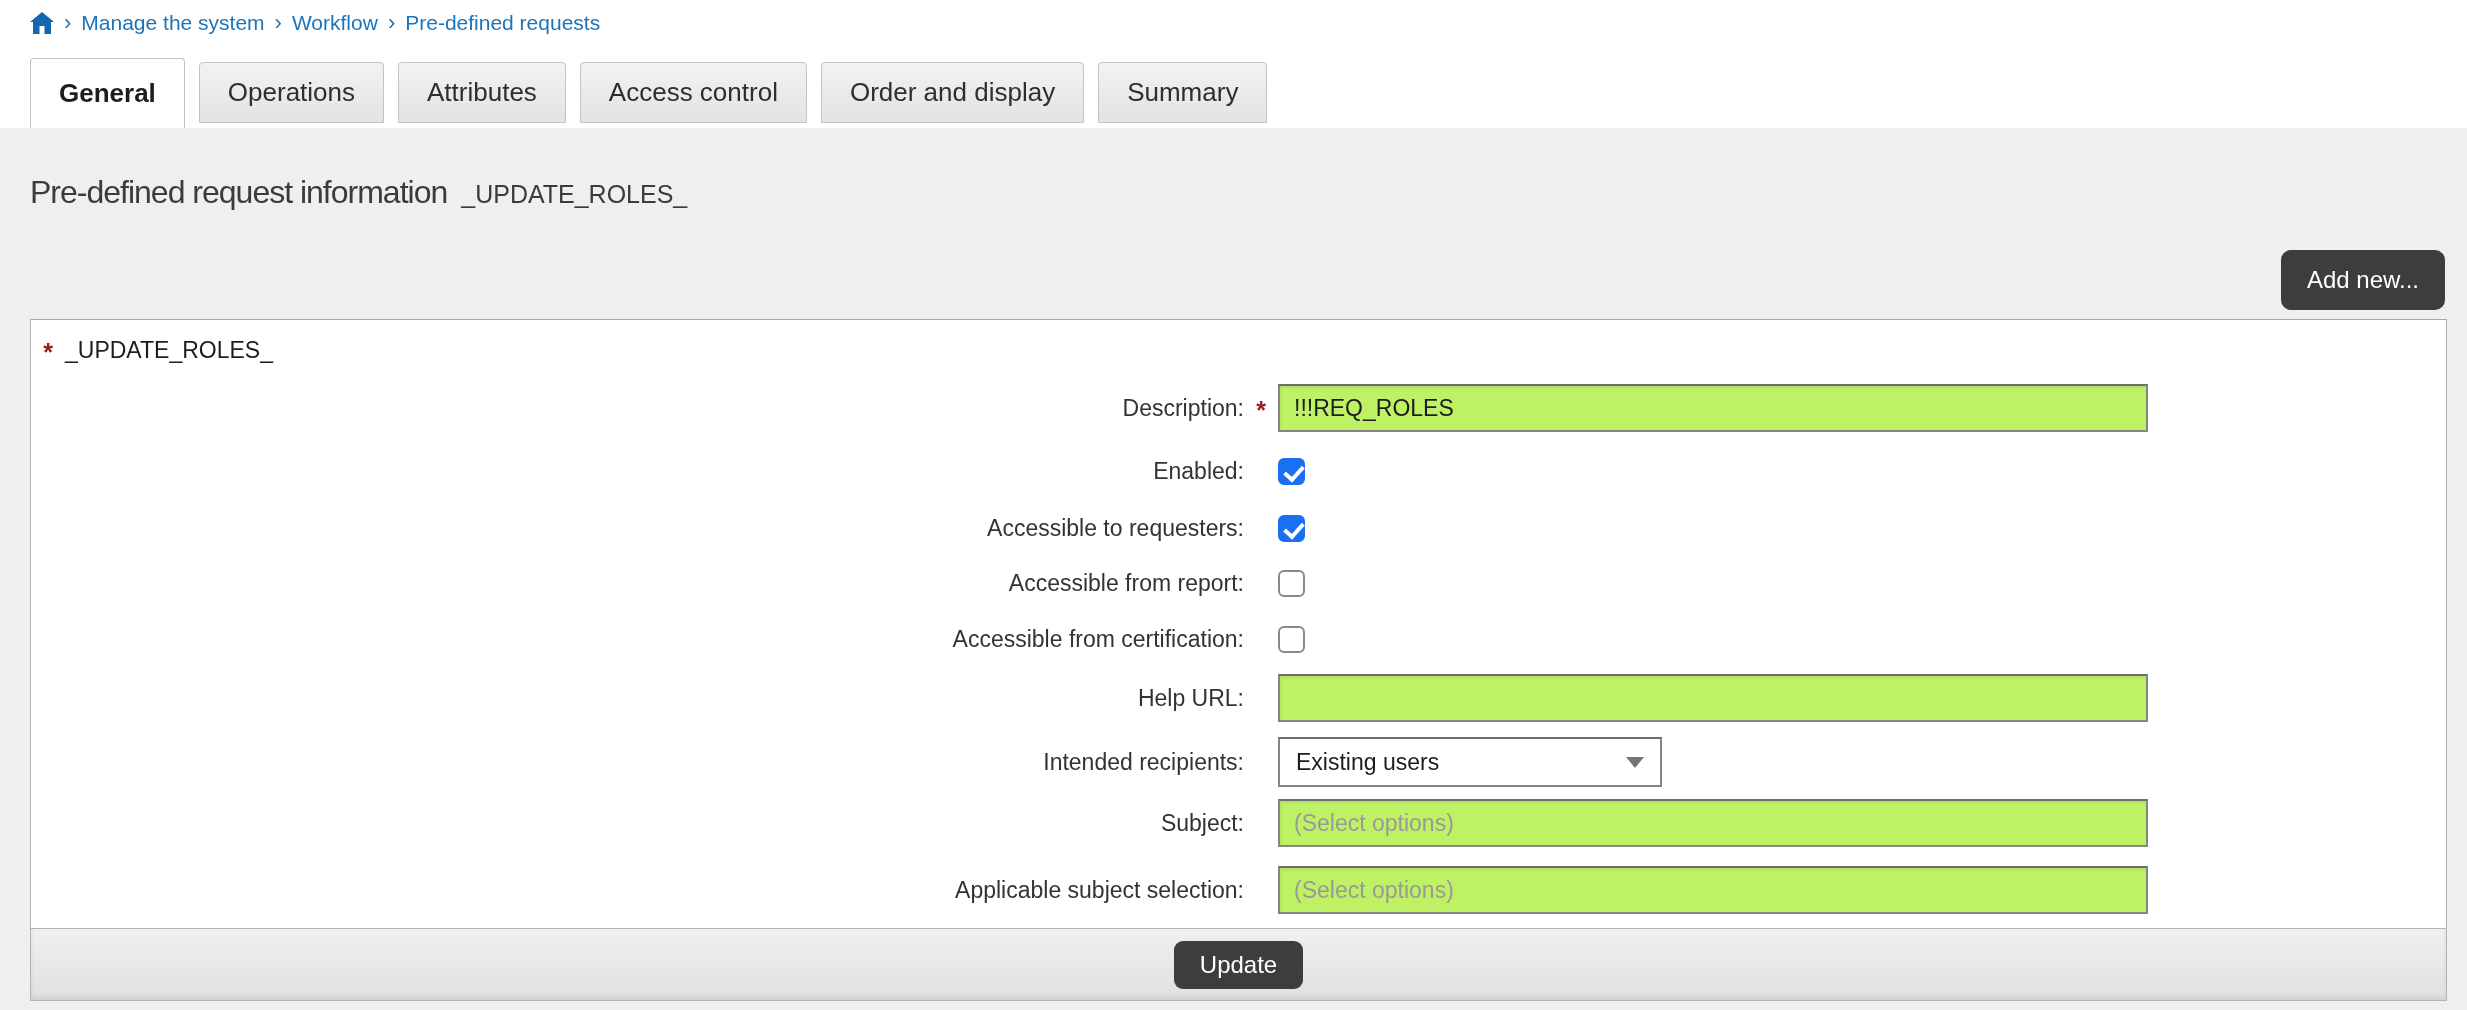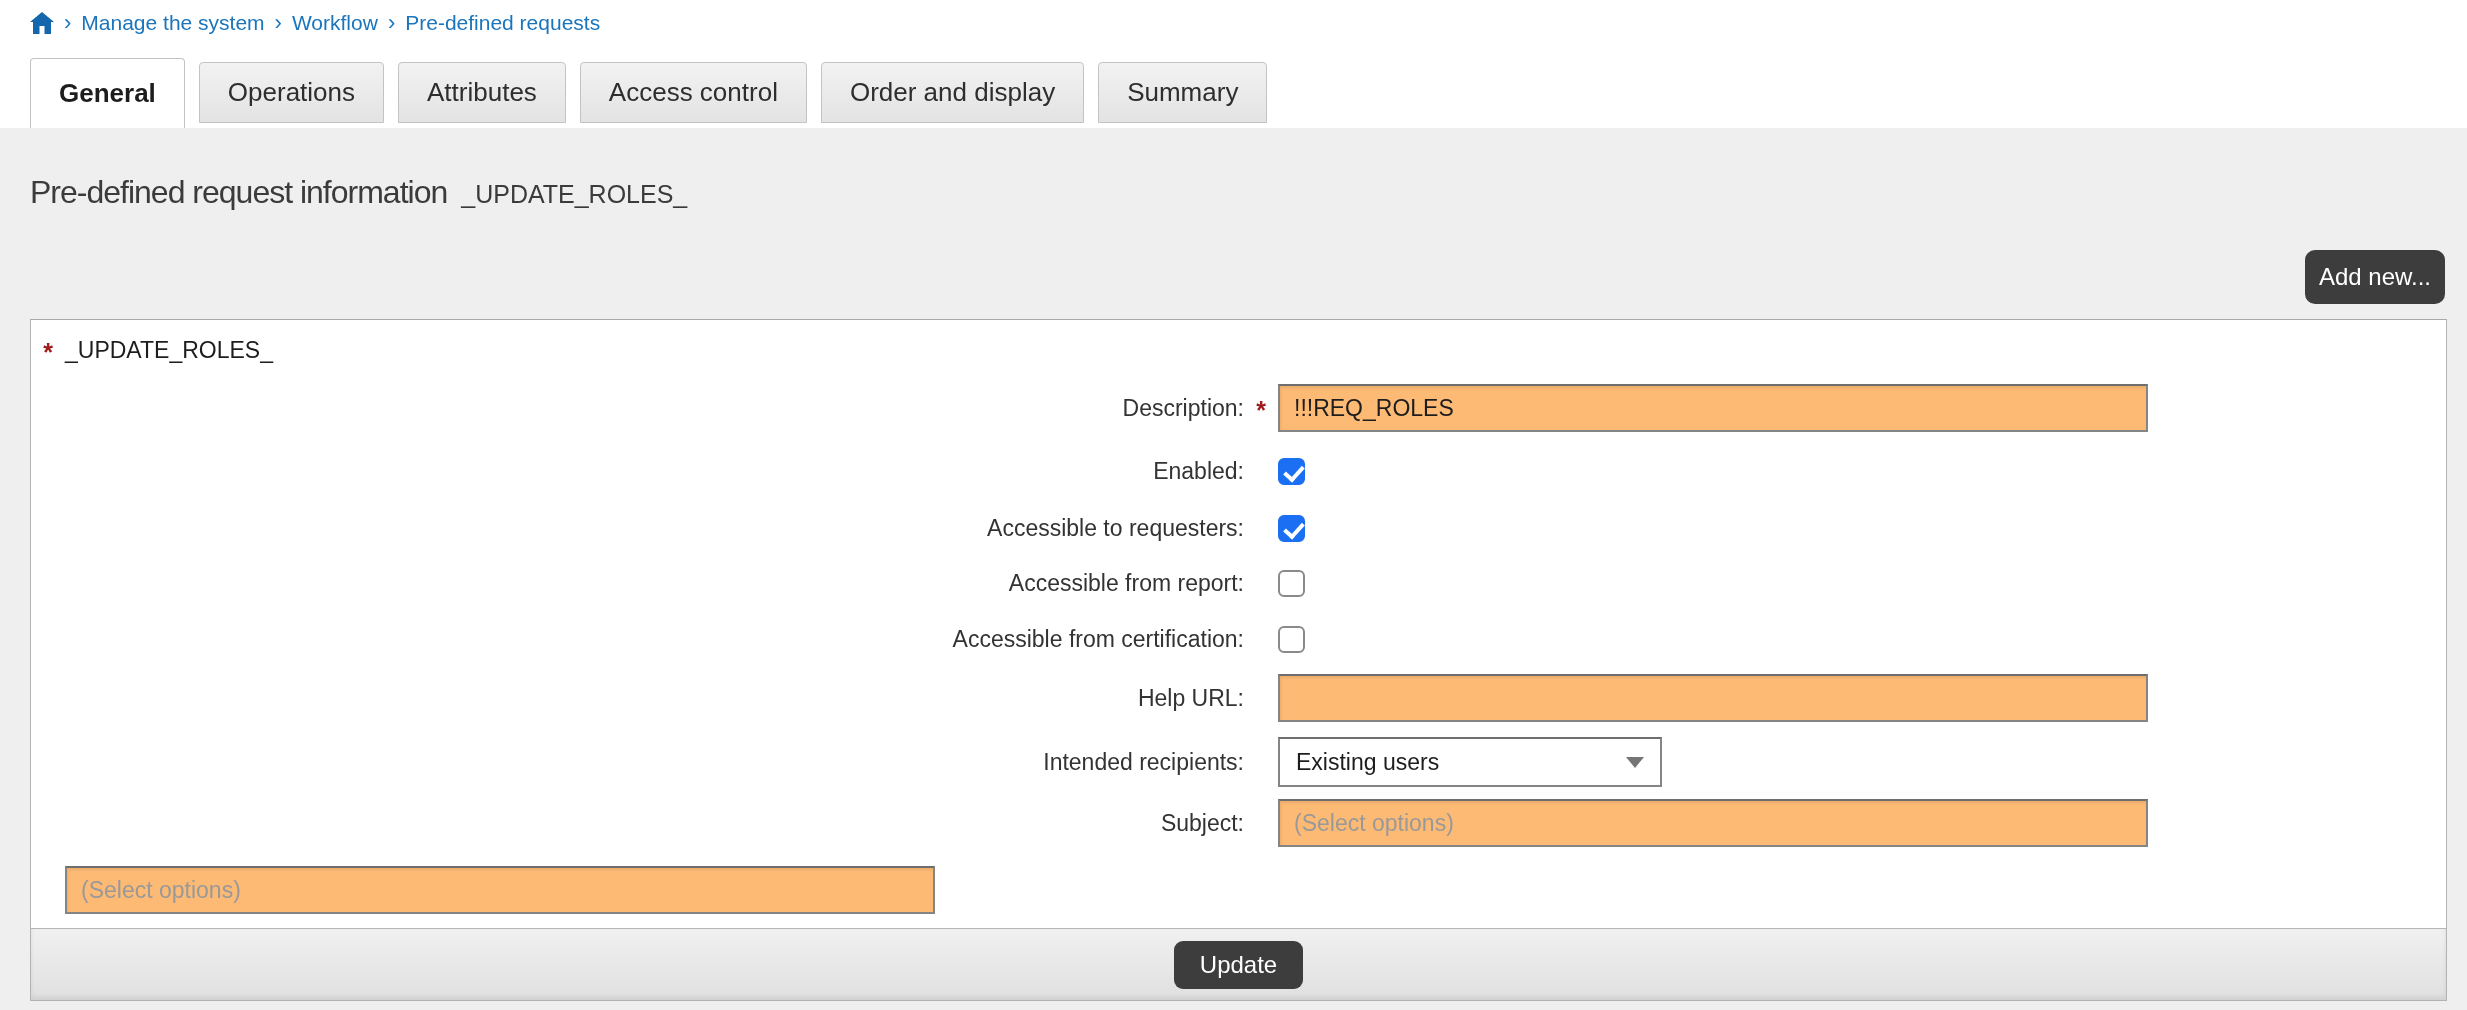--- a/index.html
+++ b/index.html
@@ -41,21 +41,21 @@
   .content { background: #efefef; flex: 1 1 auto; position: relative; }
   .title-row { margin: 46px 0 0 30px; height: 72px; display: flex; align-items: baseline; }
   .page-title {
     font-size: 32px; font-weight: 400; color: #3b3b3b; letter-spacing: -1px;
   }
   .page-subtitle { font-size: 25px; color: #3b3b3b; margin-left: 14px; letter-spacing: 0; }
 
   .actions-row { display: flex; justify-content: flex-end; padding-right: 22px; margin-top: 4px; height: 56px; }
   .btn-dark {
     background: #3d3d3d; color: #fff; border: none; border-radius: 10px;
-    font-size: 24px; font-family: inherit; padding: 0 14px; height: 54px; cursor: pointer;
+    font-size: 24px; font-family: inherit; padding: 0 26px; height: 60px; cursor: pointer;
   }
 
   
   .panel {
     margin: 13px 20px 0 30px; background: #ffffff;
     border: 1px solid #b3b3b3; border-top-color: #a8a8a8;
     display: flex; flex-direction: column;
   }
   .form-row { display: flex; align-items: center; }
   .form-row .lbl {
@@ -76,21 +76,21 @@
   .row-help    { margin-top: 18px; height: 52px; }
   .row-recip   { margin-top: 12px; height: 52px; }
   .row-subj    { margin-top: 9px;  height: 52px; justify-content: flex-end; }
   .row-appsubj { margin-top: 15px; height: 52px; margin-bottom: 6px; }
 
   .static-val { font-size: 23px; color: #1d1d1d; }
 
   .txt {
     width: 870px; height: 48px; border: 2px solid #858585; border-top-color: #6e6e6e;
     padding: 0 14px; font-size: 23px; font-family: inherit; color: #1d1d1d;
-    background: #fdba74; box-shadow: inset 1px 2px 3px rgba(0,0,0,0.08); outline: none;
+    background: #bef264; box-shadow: inset 1px 2px 3px rgba(0,0,0,0.08); outline: none;
   }
   .txt::placeholder { color: #999; opacity: 1; }
 
   .fake-select {
     width: 384px; height: 50px; border: 2px solid #858585; border-top-color: #6e6e6e;
     background: #fff; display: flex; align-items: center; justify-content: space-between;
     padding: 0 16px; font-size: 23px; color: #1d1d1d; cursor: pointer;
   }
   .caret-down {
     width: 0; height: 0; border-left: 9px solid transparent; border-right: 9px solid transparent;
@@ -227,20 +227,21 @@
 
       <div class="form-row row-subj">
         <span class="lbl">Subject:</span>
         <span class="req"></span>
         <span class="ctl">
           <input type="text" class="txt" placeholder="(Select options)" style="">
         </span>
       </div>
 
       <div class="form-row row-appsubj">
+        <span class="lbl">Applicable subject selection:</span>
         <span class="req"></span>
         <span class="ctl">
           <input type="text" class="txt" placeholder="(Select options)" style="">
         </span>
       </div>
 
       <div class="panel-footer">
         <button class="btn-dark btn-update">Update</button>
       </div>
 

